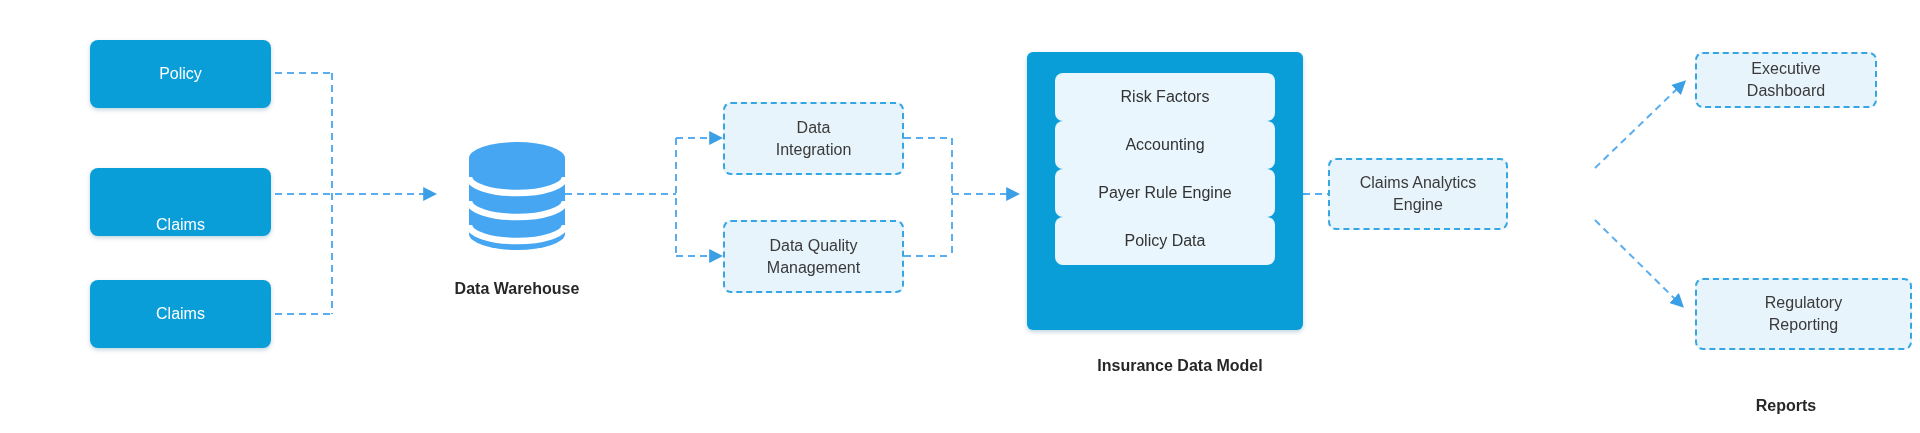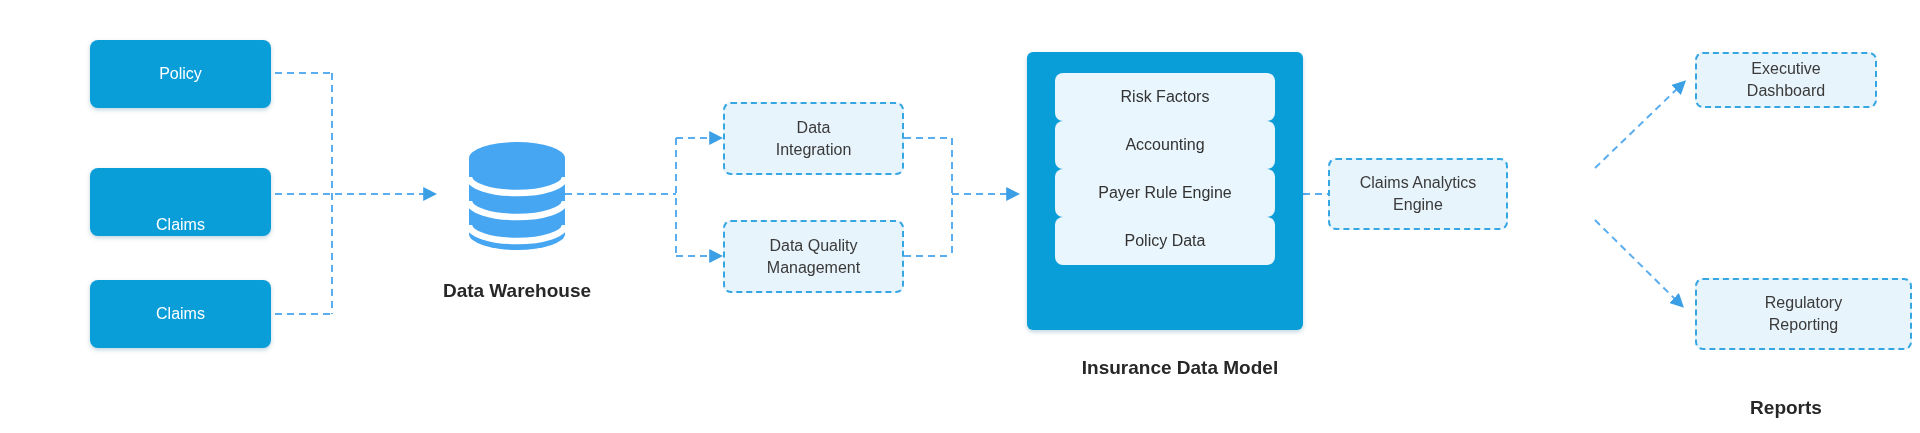--- a/index.html
+++ b/index.html
@@ -37,21 +37,21 @@
     display:flex;flex-direction:column;justify-content:flex-start;
     padding:21px 28px 20px 28px;
     box-shadow:0 2px 4px rgba(9,90,130,.25);
   }
   .model-item{
     height:48px;background:var(--component-fill,#eaf6fd);border-radius:8px;
     display:flex;align-items:center;justify-content:center;
     color:#333333;font-size:16px;
   }
   .caption{
-    position:absolute;font-weight:700;font-size:19px;
+    position:absolute;font-weight:700;font-size:16px;
     color:var(--caption-dark,#272727);text-align:center;
   }
 </style>
 </head>
 <body>
 
 <div class="canvas">
 
   <svg class="wires" viewBox="0 0 1920 433">
     <defs>

